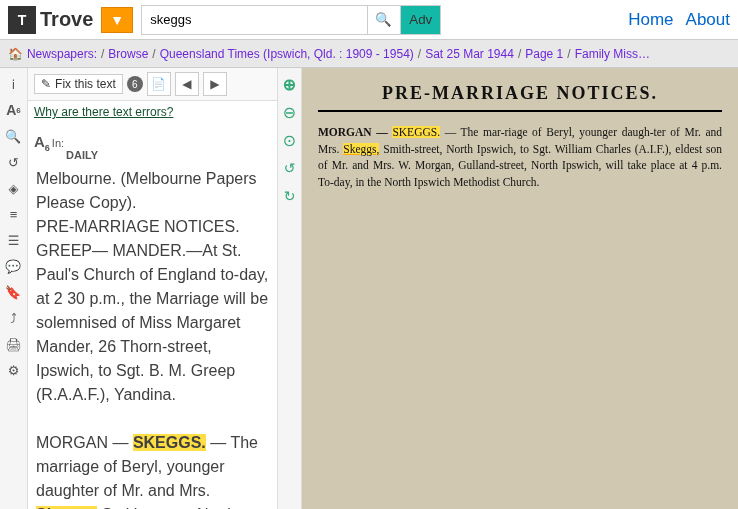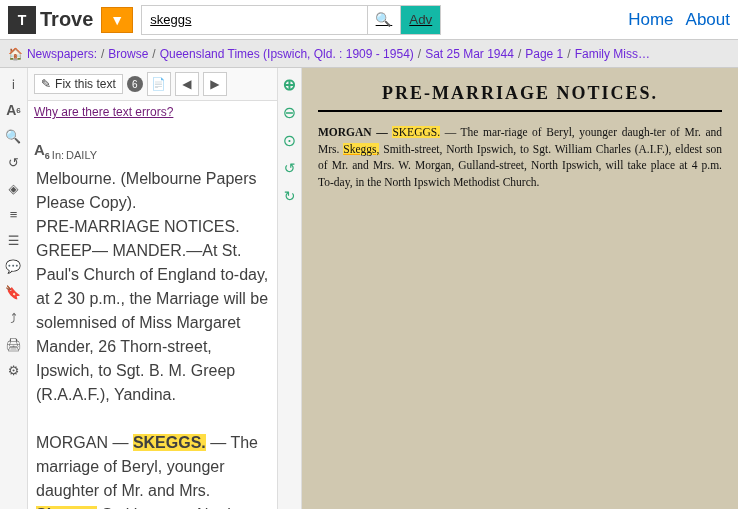--- a/index.html
+++ b/index.html
@@ -29,21 +29,20 @@
       display: flex; align-items: center; justify-content: center;
       color: #fff;
       font-size: 14px;
       font-weight: bold;
     }
     #search-container {
       display: flex;
       align-items: center;
       flex: 1;
       max-width: 300px;
-      text-decoration: underline;
     }
     #filter-btn {
       background: #f90;
       border: 1px solid #e08000;
       color: #fff;
       padding: 4px 8px;
       cursor: pointer;
       font-size: 14px;
       font-weight: bold;
     }
@@ -159,31 +158,31 @@
     .toolbar-icon-btn {
       background: #fff;
       border: 1px solid #ccc;
       width: 24px; height: 24px;
       display: flex; align-items: center; justify-content: center;
       cursor: pointer;
       font-size: 12px;
       color: #555;
     }
     #error-link {
-      color: #701a75;
+      color: #14532d;
       font-size: 12px;
       padding: 4px 6px;
       cursor: pointer;
       text-decoration: underline;
     }
     #font-size-label {
       font-size: 11px;
       color: #555;
       padding: 2px 6px;
-      display: flex; align-items: flex-end; gap: 2px;
+      display: flex; align-items: center; gap: 2px;
     }
     #text-content {
       flex: 1;
       overflow-y: auto;
       padding: 4px 8px;
       font-size: 16px;
       line-height: 1.5;
       color: #404040;
     }
     .highlight-yellow {
@@ -305,21 +304,21 @@
       </button>
       <div id="correction-count">6</div>
       <div class="toolbar-icon-btn">📄</div>
       <div class="toolbar-icon-btn">◀</div>
       <div class="toolbar-icon-btn">▶</div>
     </div>
     <div id="error-link">Why are there text errors?</div>
     <div id="font-size-label">
       <span style="font-weight:bold;font-size:15px;">A<sub style="font-size:9px;">6</sub></span>
       <span>In:</span>
-      <span style="font-weight:normal;margin-top:24px;">DAILY</span>
+      <span style="font-weight:bold;margin-top:24px;">DAILY</span>
     </div>
     <div id="text-content">
       Melbourne. (Melbourne Papers Please Copy).<br>
       PRE-MARRIAGE NOTICES.<br>
       GREEP— MANDER.—At St. Paul's Church of England to-day, at 2 30 p.m., the Marriage will be solemnised of Miss Margaret Mander, 26 Thorn-street, Ipswich, to Sgt. B. M. Greep (R.A.A.F.), Yandina.<br><br>
       MORGAN — <span class="highlight-yellow">SKEGGS.</span> — The marriage of Beryl, younger daughter of Mr. and Mrs. <span class="highlight-yellow">Skeggs,</span> Smith-street, North Ipswich, to Sgt. William Charles (A.I.F.), eldest son of Mr. and Mrs. W. Morgan, Gulland-street, North Ipswich, will take place at 4 p.m. To-day, in the North Ipswich Methodist Church.
     </div>
   </div>
 
   <div id="viewer-wrapper">

